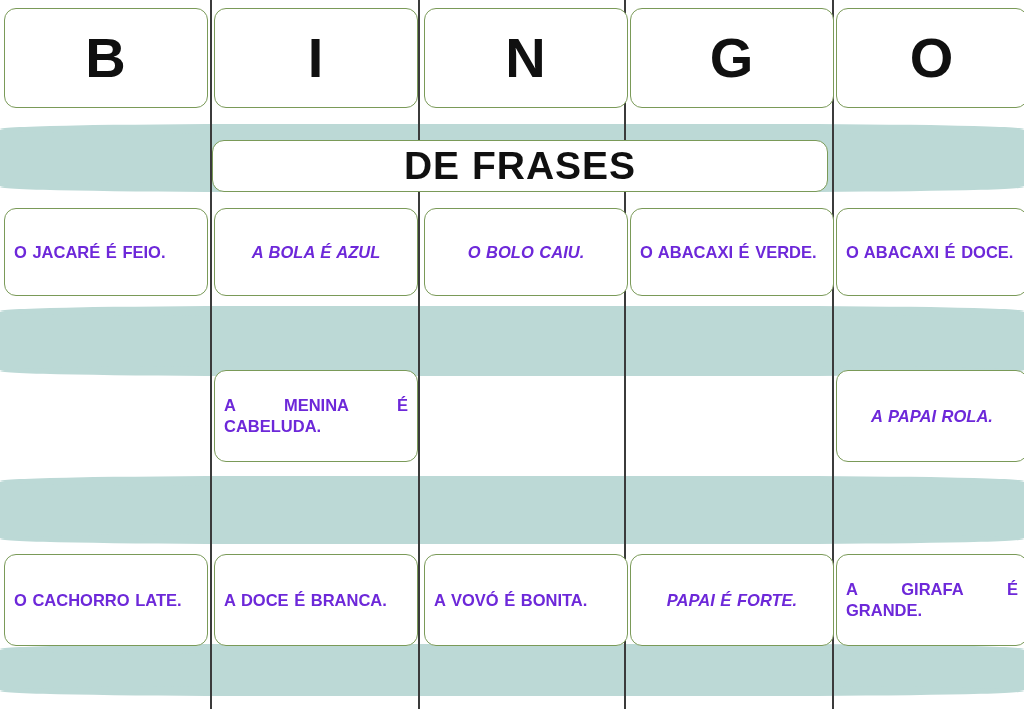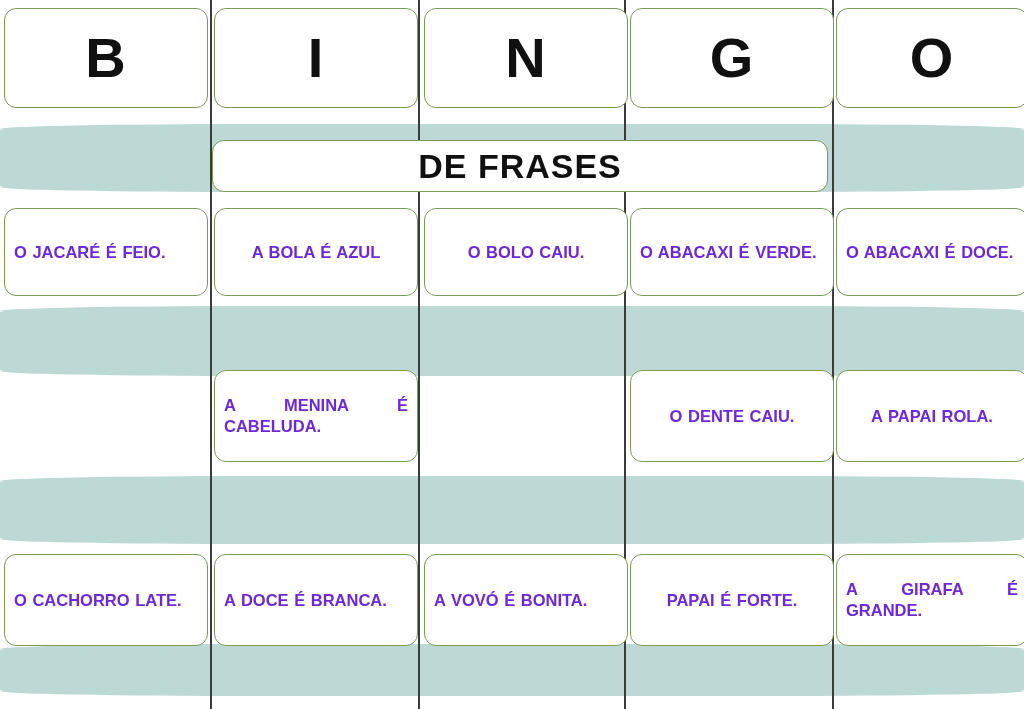--- a/index.html
+++ b/index.html
@@ -89,40 +89,41 @@
 
   
   .subtitle-cell {
     top: 140px;
     left: 212px;
     width: 616px;
     height: 52px;
     justify-content: center;
   }
   .subtitle-cell .subtitle {
-    font-size: 34px;
+    font-size: 39px;
     font-weight: 700;
     color: #101010;
     letter-spacing: 1px;
   }
 
   
   .phrase-cell .phrase {
     font-size: 16.5px;
     font-weight: 700;
     color: #6d28d9;
     line-height: 1.25;
     width: 100%;
     text-align: justify;
     text-align-last: left;
     word-spacing: 1px;
   }
   .phrase-cell.center .phrase {
     text-align: right;
     text-align-last: center;
+    font-style: italic;
   }
 
   
   .col-0 { left: 4px;   width: 204px; }
   .col-1 { left: 214px; width: 204px; }
   .col-2 { left: 424px; width: 204px; }
   .col-3 { left: 630px; width: 204px; }
   .col-4 { left: 836px; width: 192px; }
 
   .row-0 { top: 208px; height: 88px; }
@@ -178,23 +179,20 @@
     <div class="cell phrase-cell row-0 col-3">
       <span class="phrase">O   ABACAXI   É VERDE.</span>
     </div>
     <div class="cell phrase-cell row-0 col-4">
       <span class="phrase">O  ABACAXI  É DOCE.</span>
     </div>
 
     <div class="cell phrase-cell row-1 col-1">
       <span class="phrase">A MENINA É CABELUDA.</span>
     </div>
-    <div class="cell phrase-cell center row-1 col-3">
-      <span class="phrase">O DENTE CAIU.</span>
-    </div>
     <div class="cell phrase-cell center row-1 col-4">
       <span class="phrase">A  PAPAI  ROLA.</span>
     </div>
 
     <div class="cell phrase-cell row-2 col-0">
       <span class="phrase">O CACHORRO LATE.</span>
     </div>
     <div class="cell phrase-cell row-2 col-1">
       <span class="phrase">A     DOCE     É BRANCA.</span>
     </div>

